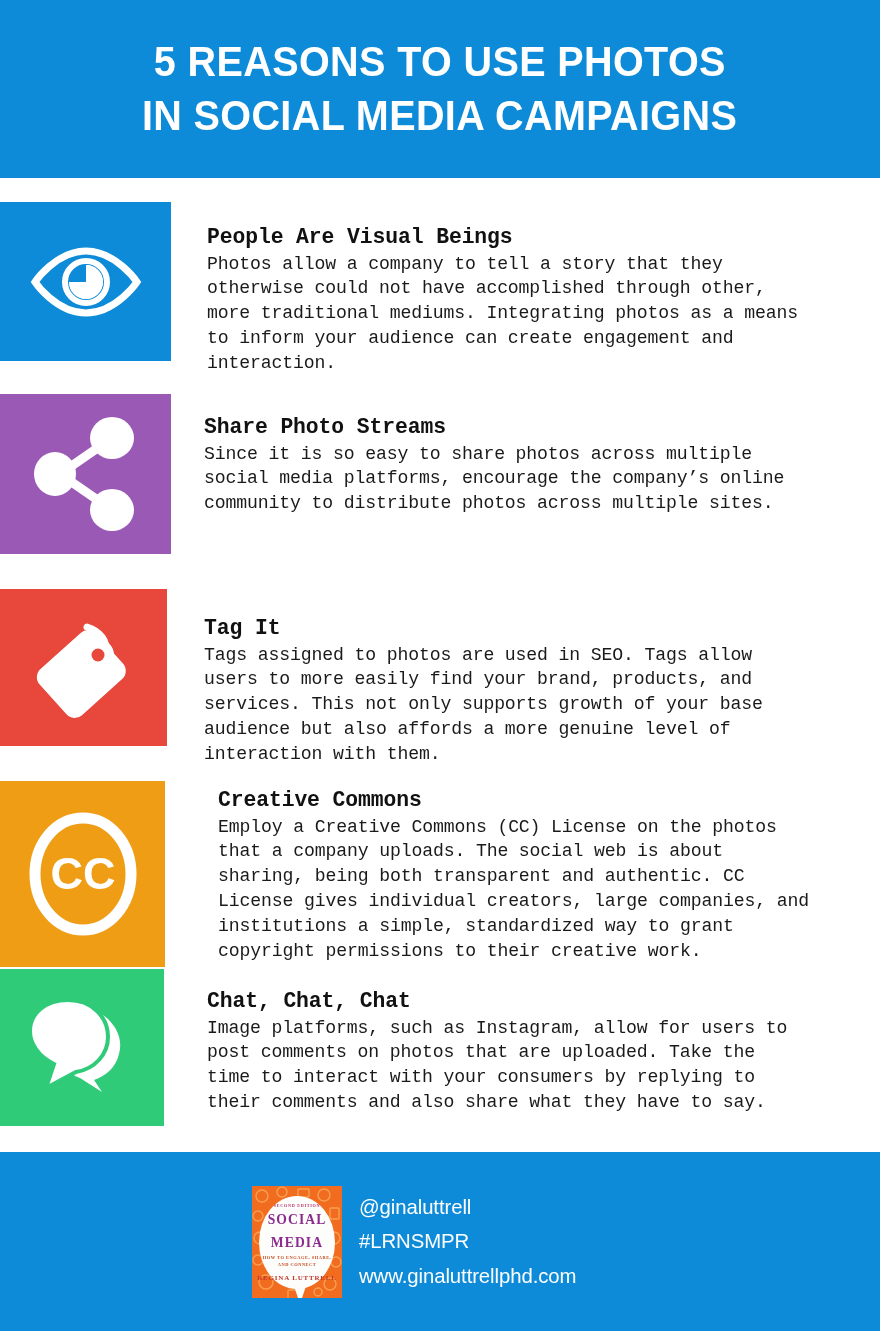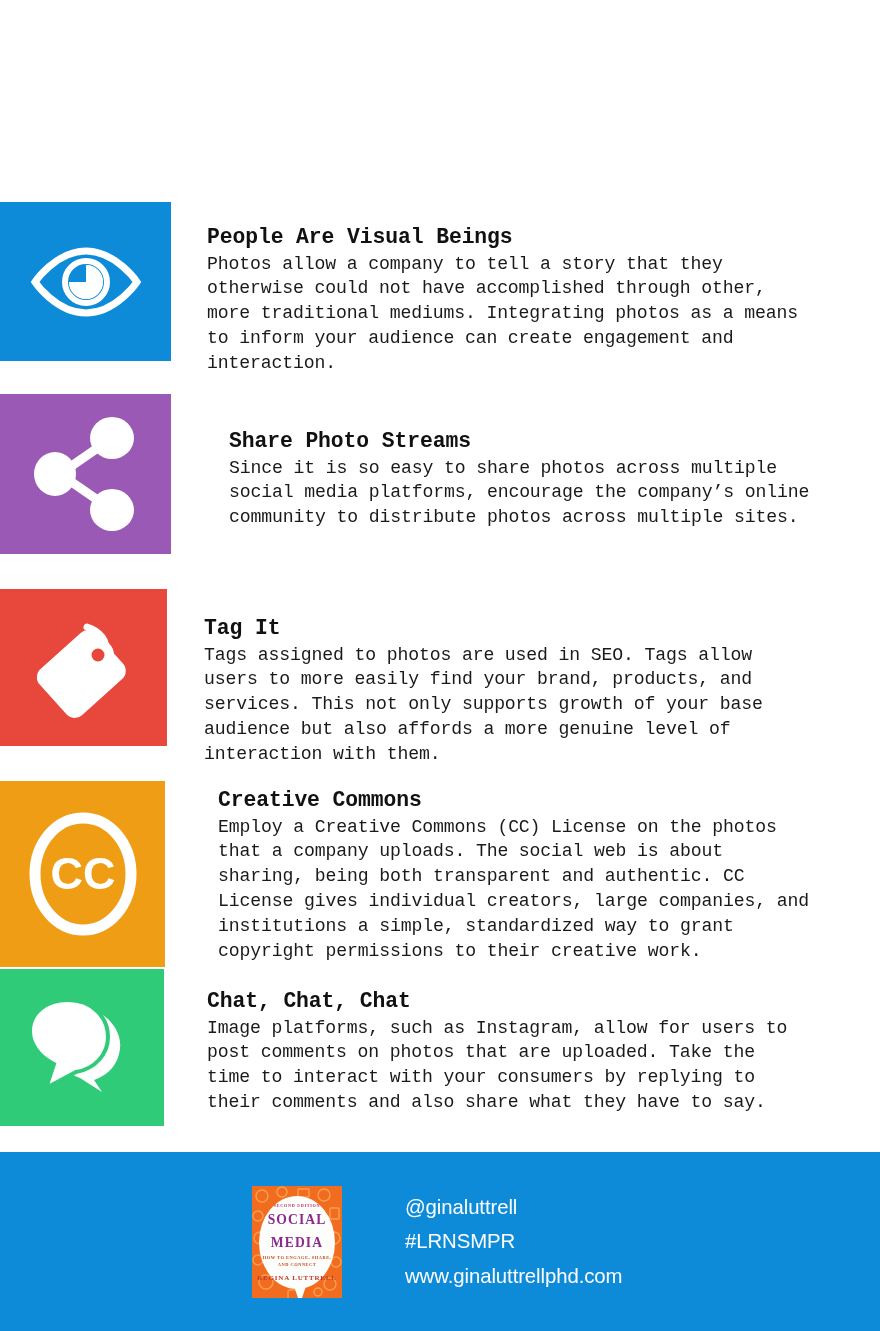--- a/index.html
+++ b/index.html
@@ -78,21 +78,21 @@
     transform-origin: left top;
   }
 
   
   #sec-1 { top: 202px; }
   #sec-1 .icon-box { width: 171px; height: 159px; background: #0d8bd9; }
   #sec-1 .text-col { left: 207px; top: 22px; width: 620px; }
 
   #sec-2 { top: 394px; }
   #sec-2 .icon-box { width: 171px; height: 160px; background: #9b59b6; }
-  #sec-2 .text-col { left: 204px; top: 34px; width: 625px; margin-left: 25px; }
+  #sec-2 .text-col { left: 204px; top: 20px; width: 625px; }
 
   #sec-3 { top: 589px; }
   #sec-3 .icon-box { width: 167px; height: 157px; background: #e8473b; }
   #sec-3 .text-col { left: 204px; top: 26px; width: 625px; }
 
   #sec-4 { top: 781px; }
   #sec-4 .icon-box { width: 165px; height: 186px; background: #f09d16; }
   #sec-4 .text-col { left: 204px; top: 6px; width: 630px; margin-left: 14px; }
 
   #sec-5 { top: 969px; }
@@ -182,40 +182,44 @@
   .bk-author {
     font-size: 7px;
     font-weight: bold;
     letter-spacing: 0.8px;
     color: #c0392b;
     text-transform: uppercase;
     margin-top: 6px;
   }
   .book-doodles { position: absolute; inset: 0; z-index: 1; }
   .contact {
-    margin-left: 63px;
+    margin-left: 17px;
     display: flex;
     flex-direction: column;
     justify-content: center;
   }
   .contact-line {
     color: #ffffff;
     font-size: 21px;
     line-height: 1.62;
     letter-spacing: -0.1px;
     transform: scaleX(0.97);
     transform-origin: left center;
     white-space: nowrap;
   }
 </style>
 </head>
 <body>
 
 <div class="page">
 
+  <div class="header">
+    <div class="header-line">5 Reasons to Use Photos</div>
+    <div class="header-line">In Social Media Campaigns</div>
+  </div>
 
   <div class="section" id="sec-1">
     <div class="icon-box">
       <span>
         <svg width="118" height="70" viewBox="0 0 118 70">
           <path d="M59 4 C29 4 8 35 8 35 C8 35 29 66 59 66 C89 66 110 35 110 35 C110 35 89 4 59 4 Z" fill="none" stroke="#ffffff" stroke-width="7"></path>
           <circle cx="59" cy="35" r="21" fill="none" stroke="#ffffff" stroke-width="6"></circle>
           <path d="M59 18 A17 17 0 1 1 42.2 37.8 L59 35 Z" fill="#ffffff"></path>
           <path d="M59 18 A17 17 0 0 1 76 35 A17 17 0 0 1 59 52 A17 17 0 0 1 42 35 L59 35 Z" fill="#ffffff"></path>
           <path d="M57 20 L46 31 L59 33 Z" fill="#0d8bd9"></path>

